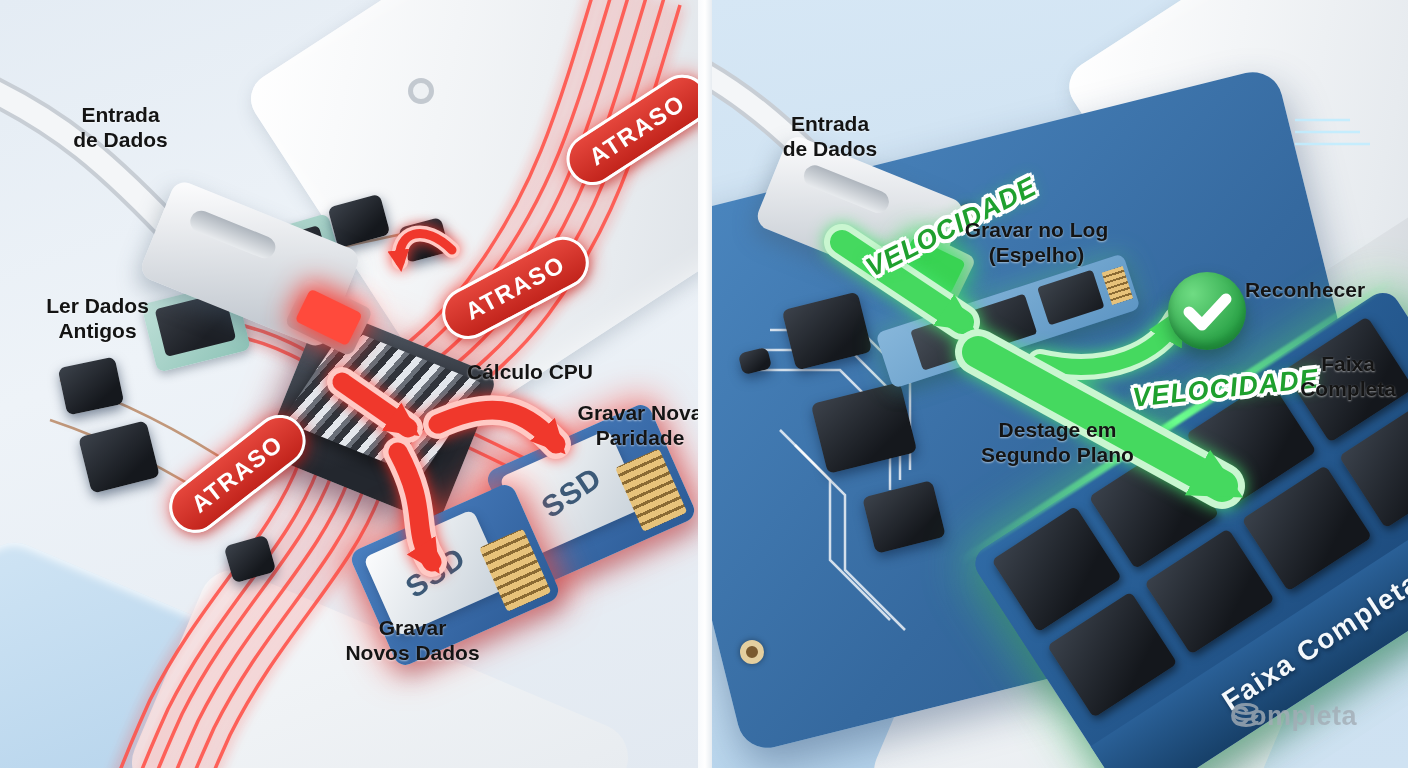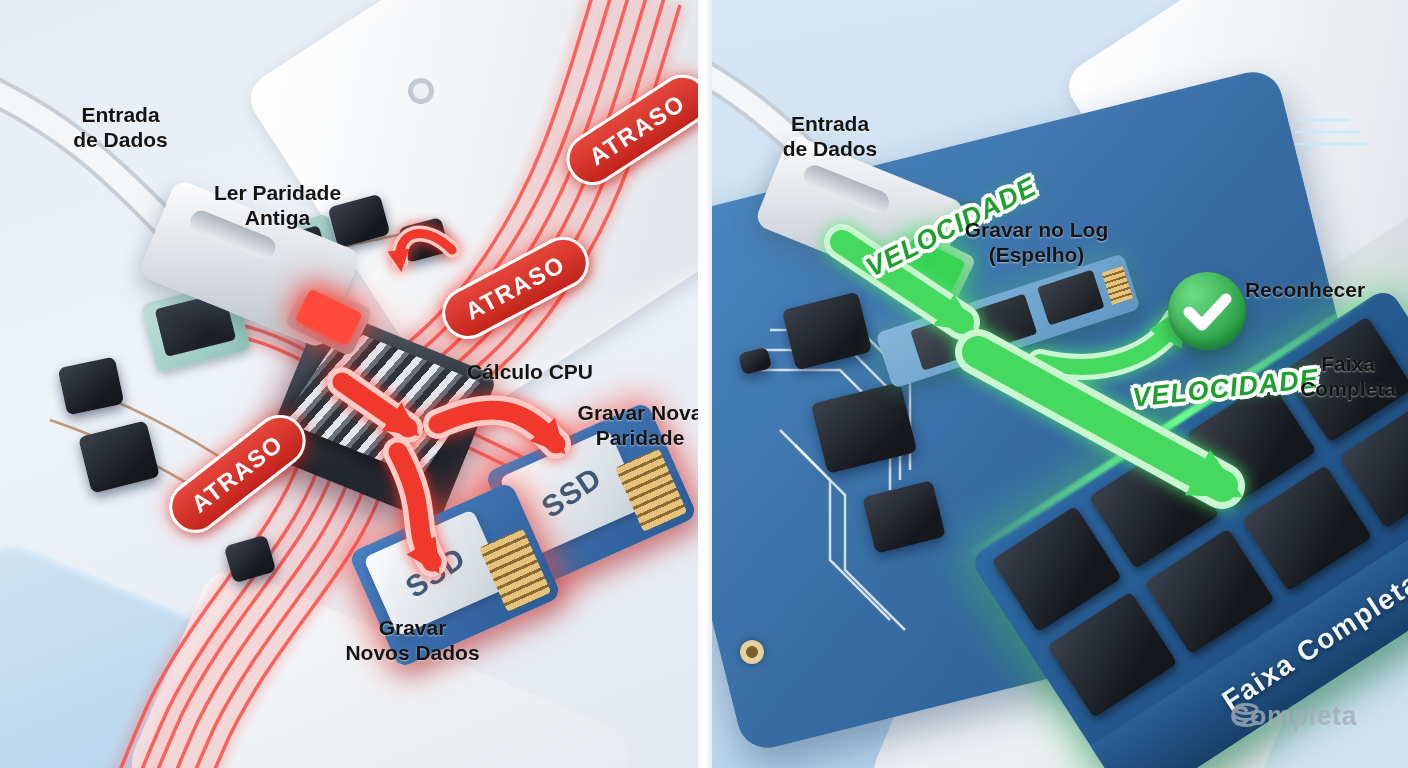--- a/index.html
+++ b/index.html
@@ -201,22 +201,22 @@
         <path d="M 398,452 C 430,512 410,528 432,562" stroke="#f0382c" stroke-width="19" marker-end="url(#ar)"></path>
       </g>
     </svg>
 
     <div class="atraso" style="left:558px;top:104px;transform:rotate(-33deg);">ATRASO</div>
     <div class="atraso" style="left:436px;top:262px;transform:rotate(-28deg);">ATRASO</div>
     <div class="atraso" style="left:158px;top:448px;transform:rotate(-38deg);">ATRASO</div>
 
     <div class="lbl" style="left:48px;top:103px;width:145px;">Entrada
 de Dados</div>
-    <div class="lbl" style="left:200px;top:181px;width:155px;">Ler Paridade
-Antiga</div>
+    <div class="lbl" style="left:25px;top:294px;width:145px;">Ler Dados
+Antigos</div>
     <div class="lbl" style="left:455px;top:360px;width:150px;">Cálculo CPU</div>
     <div class="lbl" style="left:575px;top:401px;width:130px;">Gravar Nova
 Paridade</div>
     <div class="lbl" style="left:340px;top:616px;width:145px;">Gravar
 Novos Dados</div>
   </div>
 
   <div class="panel panel-right">
 
     <div class="laptop" style="left:400px;top:-90px;width:520px;height:340px;transform:rotate(-33deg);"></div>
@@ -316,20 +316,22 @@
     <div class="velocidade" style="left:148px;top:212px;transform:rotate(-27deg);">VELOCIDADE</div>
     <div class="velocidade" style="left:422px;top:373px;transform:rotate(-6deg);">VELOCIDADE</div>
 
     <div class="lbl" style="left:50px;top:112px;width:140px;">Entrada
 de Dados</div>
     <div class="lbl" style="left:234px;top:218px;width:185px;">Gravar no Log
 (Espelho)</div>
     <div class="lbl" style="left:515px;top:278px;width:160px;">Reconhecer</div>
     <div class="lbl" style="left:578px;top:352px;width:120px;">Faixa
 Completa</div>
+    <div class="lbl" style="left:240px;top:418px;width:215px;">Destage em
+Segundo Plano</div>
 
     <div class="watermark" style="left:520px;top:716px;">
       <svg width="32" height="32" viewBox="0 0 32 32">
         <g fill="none" stroke="#a3adb6" stroke-width="3">
           <ellipse cx="16" cy="9" rx="11" ry="4.5"></ellipse>
           <path d="M 5,15 a 11,4.5 0 0 0 22,0"></path>
           <path d="M 5,21 a 11,4.5 0 0 0 22,0"></path>
         </g>
       </svg>
       <span class="wm-text">Completa</span>

